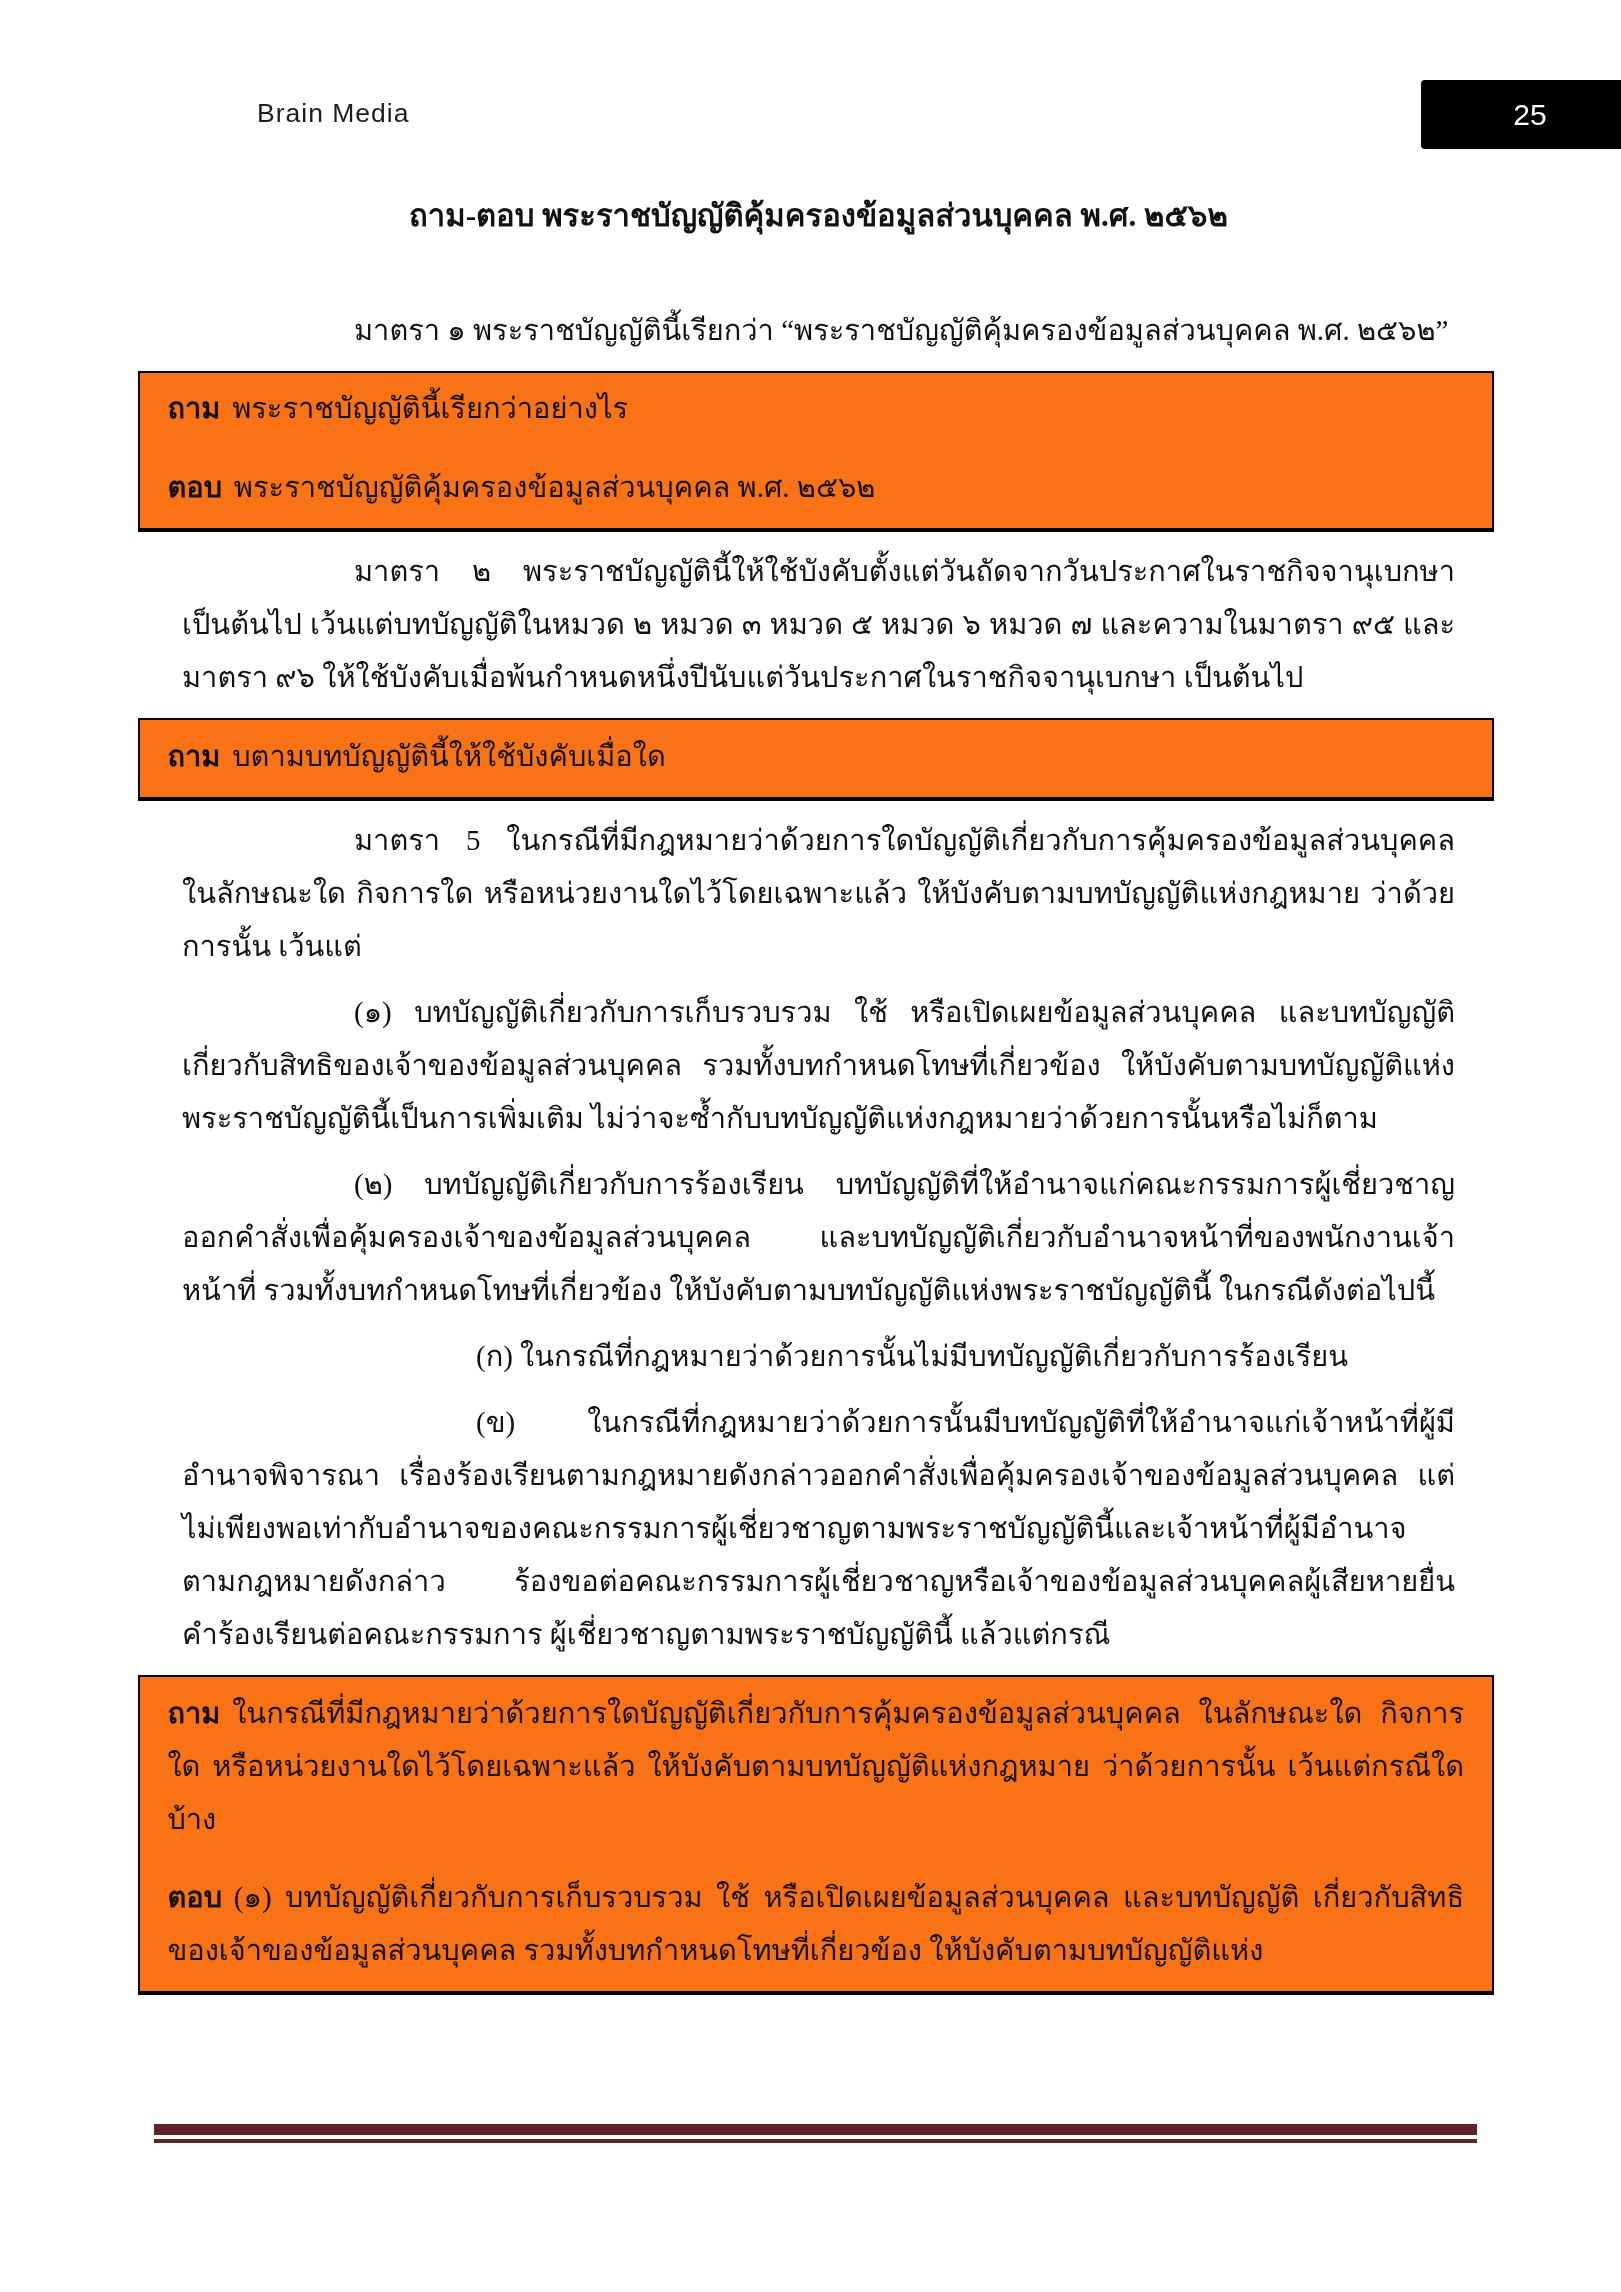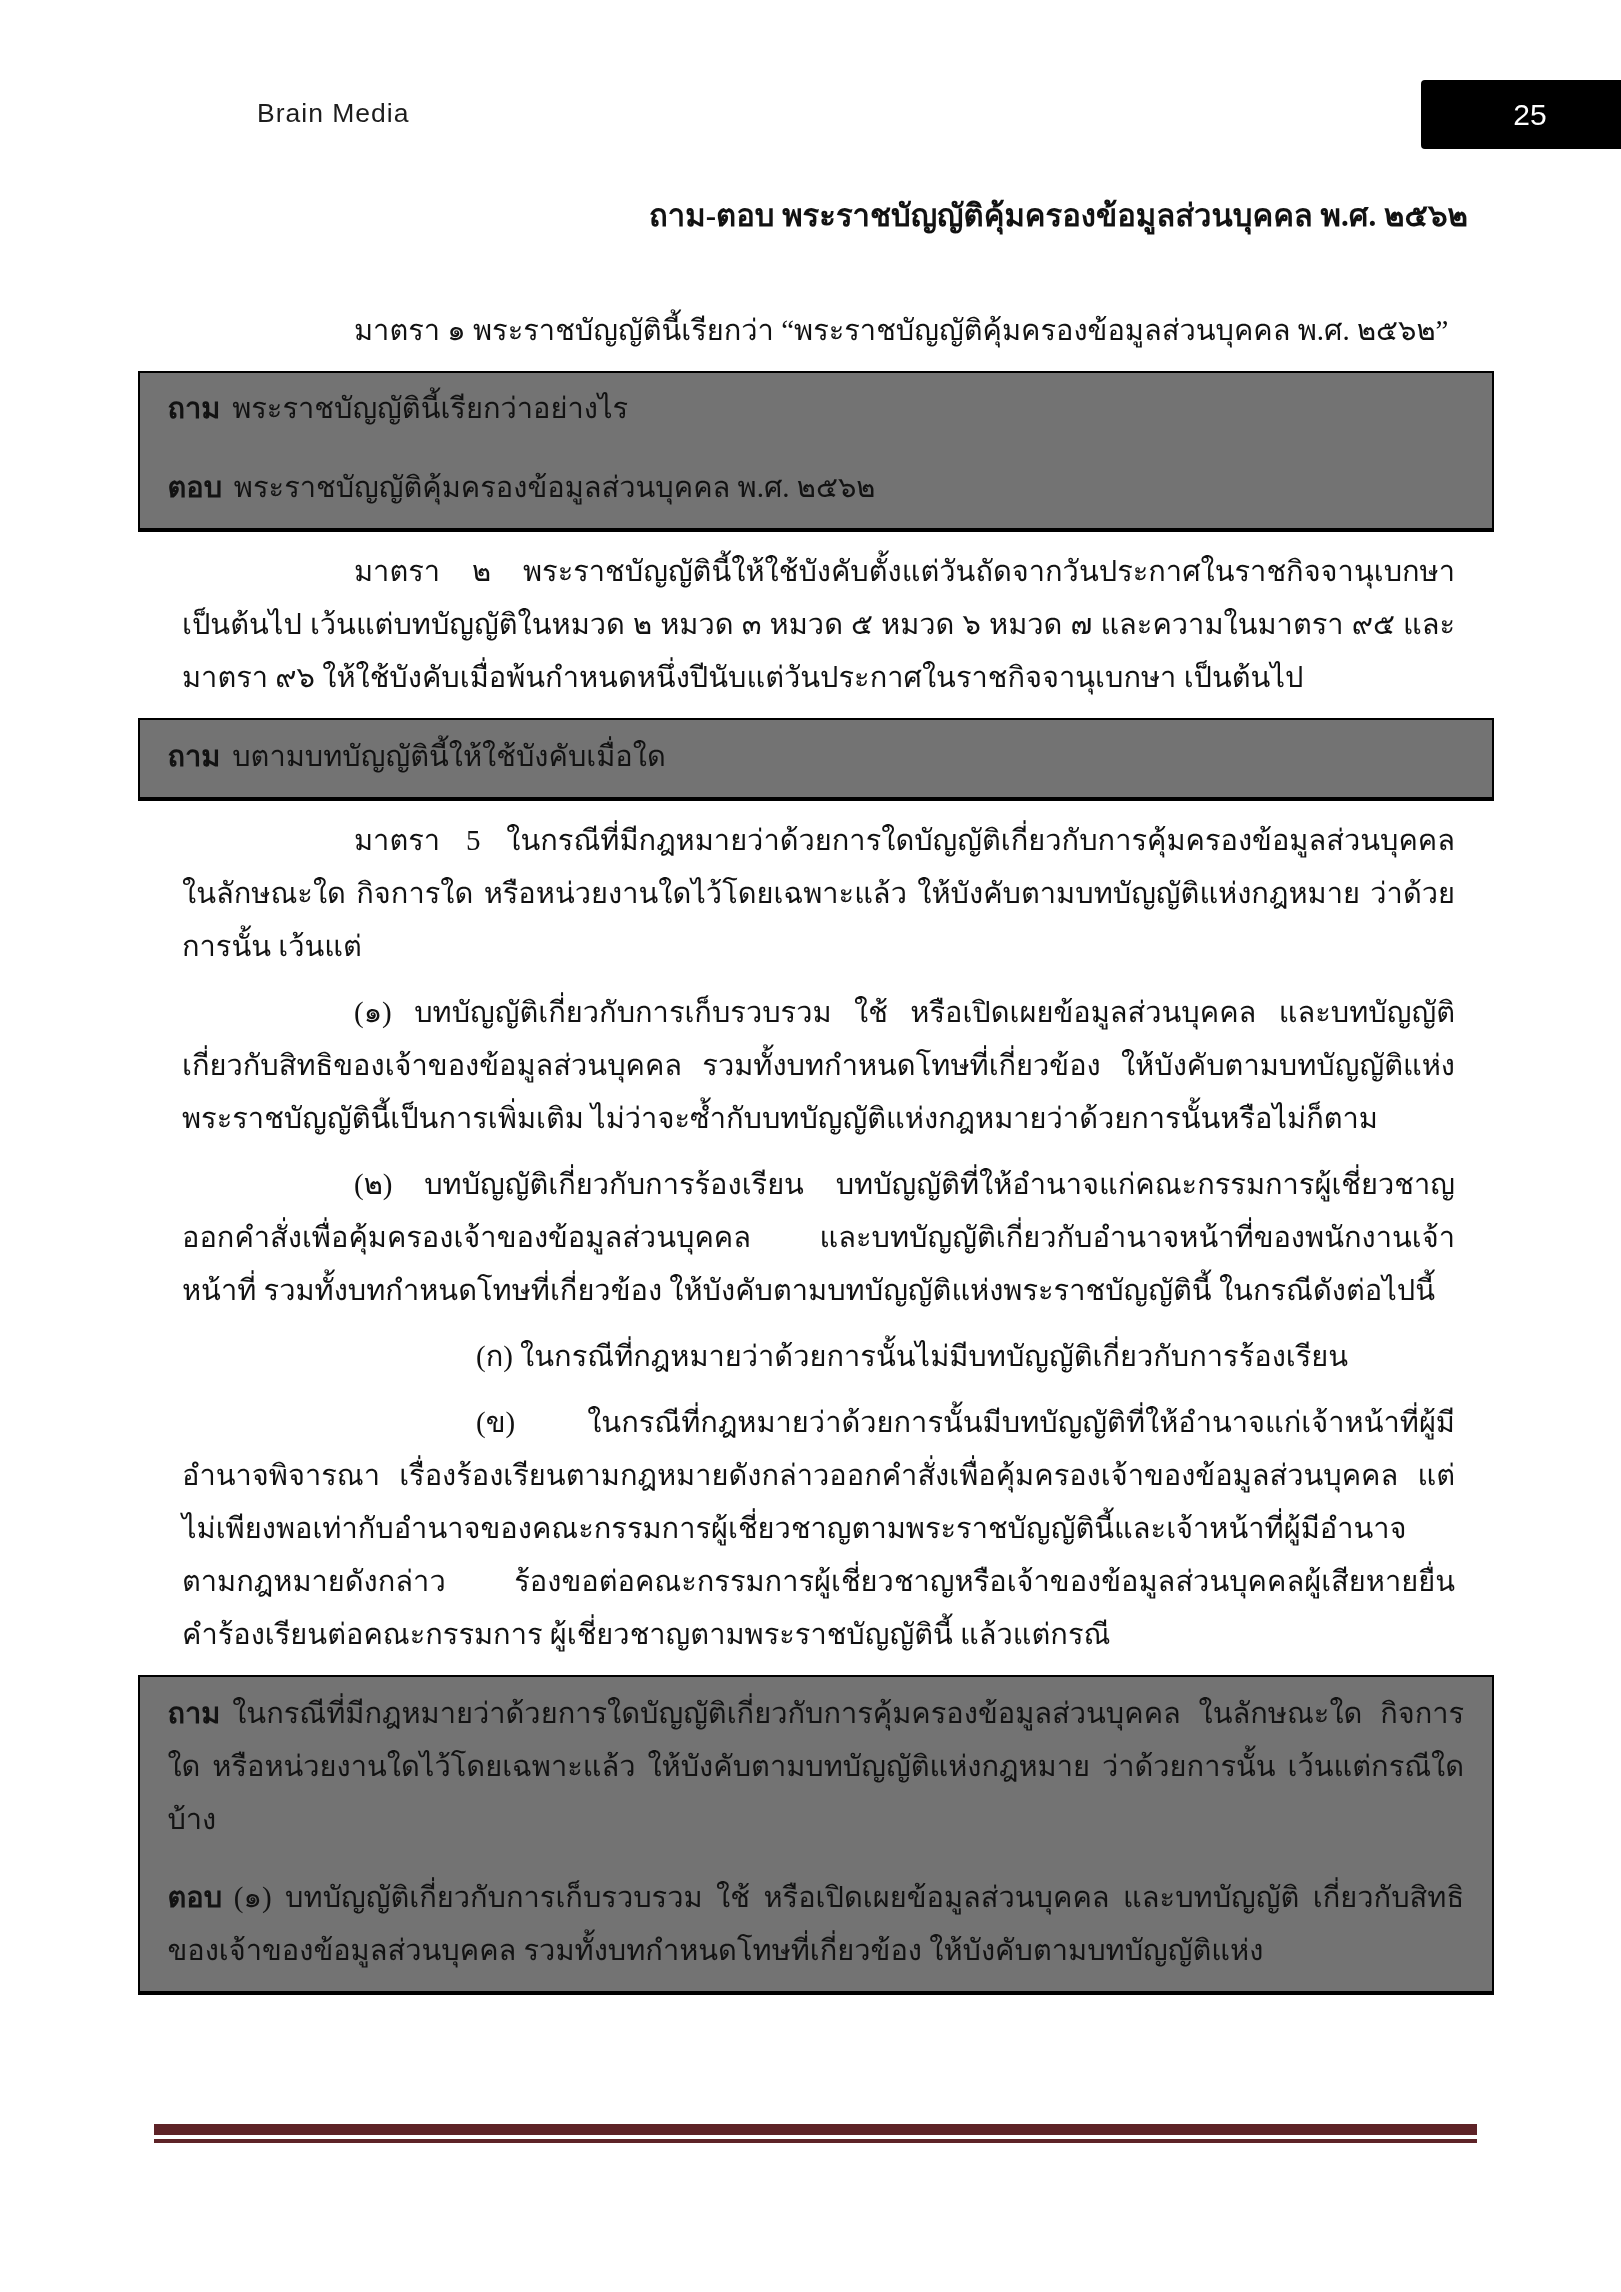--- a/index.html
+++ b/index.html
@@ -22,31 +22,31 @@
     background:#000;color:#fff;
     display:flex;align-items:center;justify-content:center;
     font-family:"Liberation Sans","DejaVu Sans",sans-serif;
     font-size:30px;border-radius:3.9px;
   }
   .content{
     position:absolute;left:169px;top:186px;width:1299px;
     font-size:29px;line-height:53px;
   }
   .doc-title{
-    font-size:31px;font-weight:bold;text-align:right;
+    font-size:31px;font-weight:bold;text-align:center;
     line-height:59px;margin:0 0 59px 0;
   }
   p.para{margin:13px;text-align:justify;}
   p.indent-1{text-indent:172px;}
   p.indent-2{text-indent:294px;}
   .qa-box{
     border:2px solid #000;border-bottom-width:4.9px;
     margin:13.7px -25.5px 13.7px -31px;
     padding:9.8px 27.4px 13.7px 27.4px;
-    background:#737373;
+    background:#f97316;
   }
   .qa-line{margin:0;text-align:justify;}
   .qa-line + .qa-line{margin-top:25.5px;}
   .qa-label{font-weight:bold;margin-right:11.8px;}
   .footer-rule{
     position:absolute;left:154px;top:2124px;width:1323px;
   }
   .rule-thick{height:10.8px;background:#5e2327;}
   .rule-gap{height:3.9px;background:#ffffff;}
   .rule-thin{height:3.9px;background:#5e2327;}

